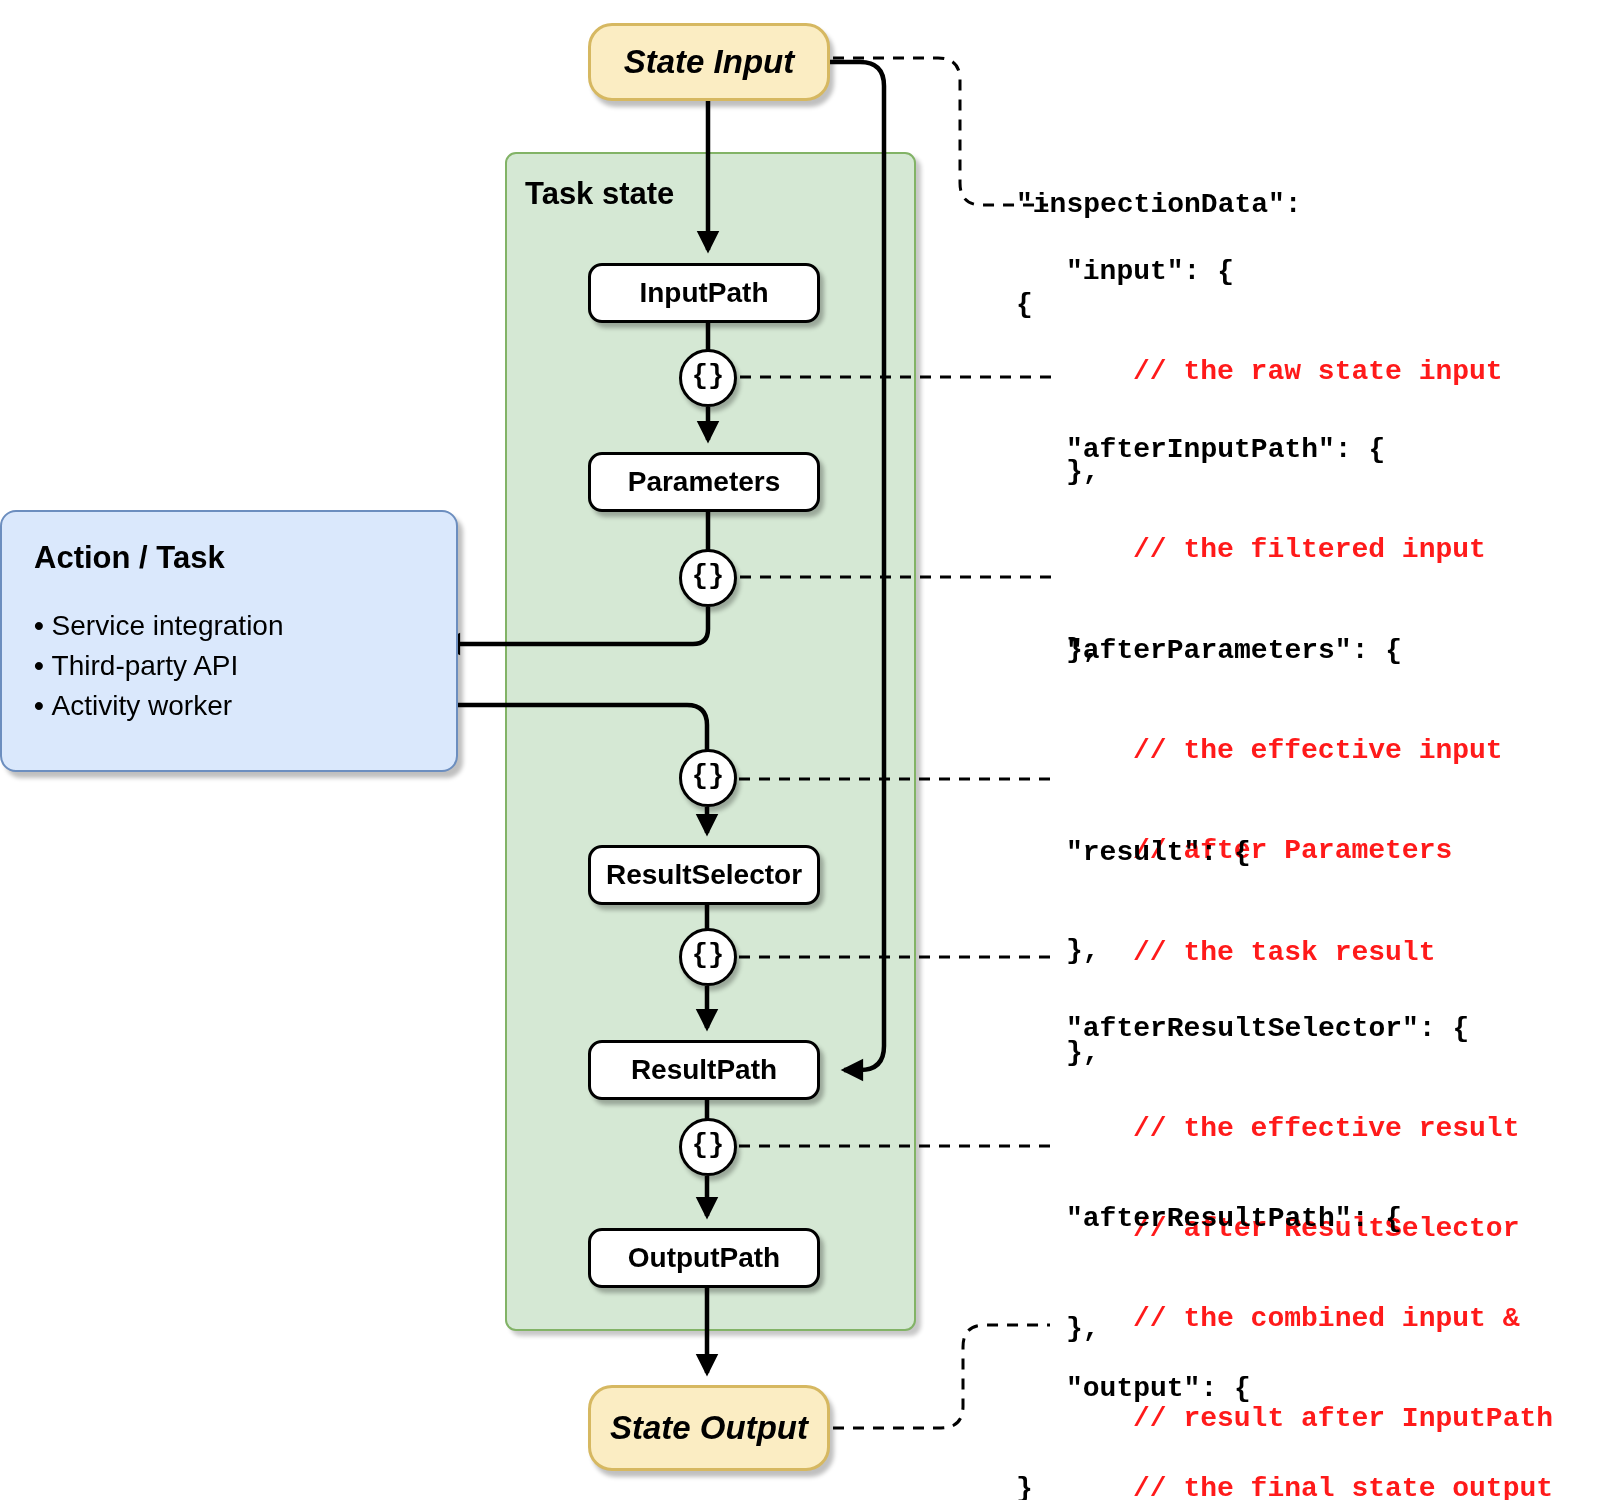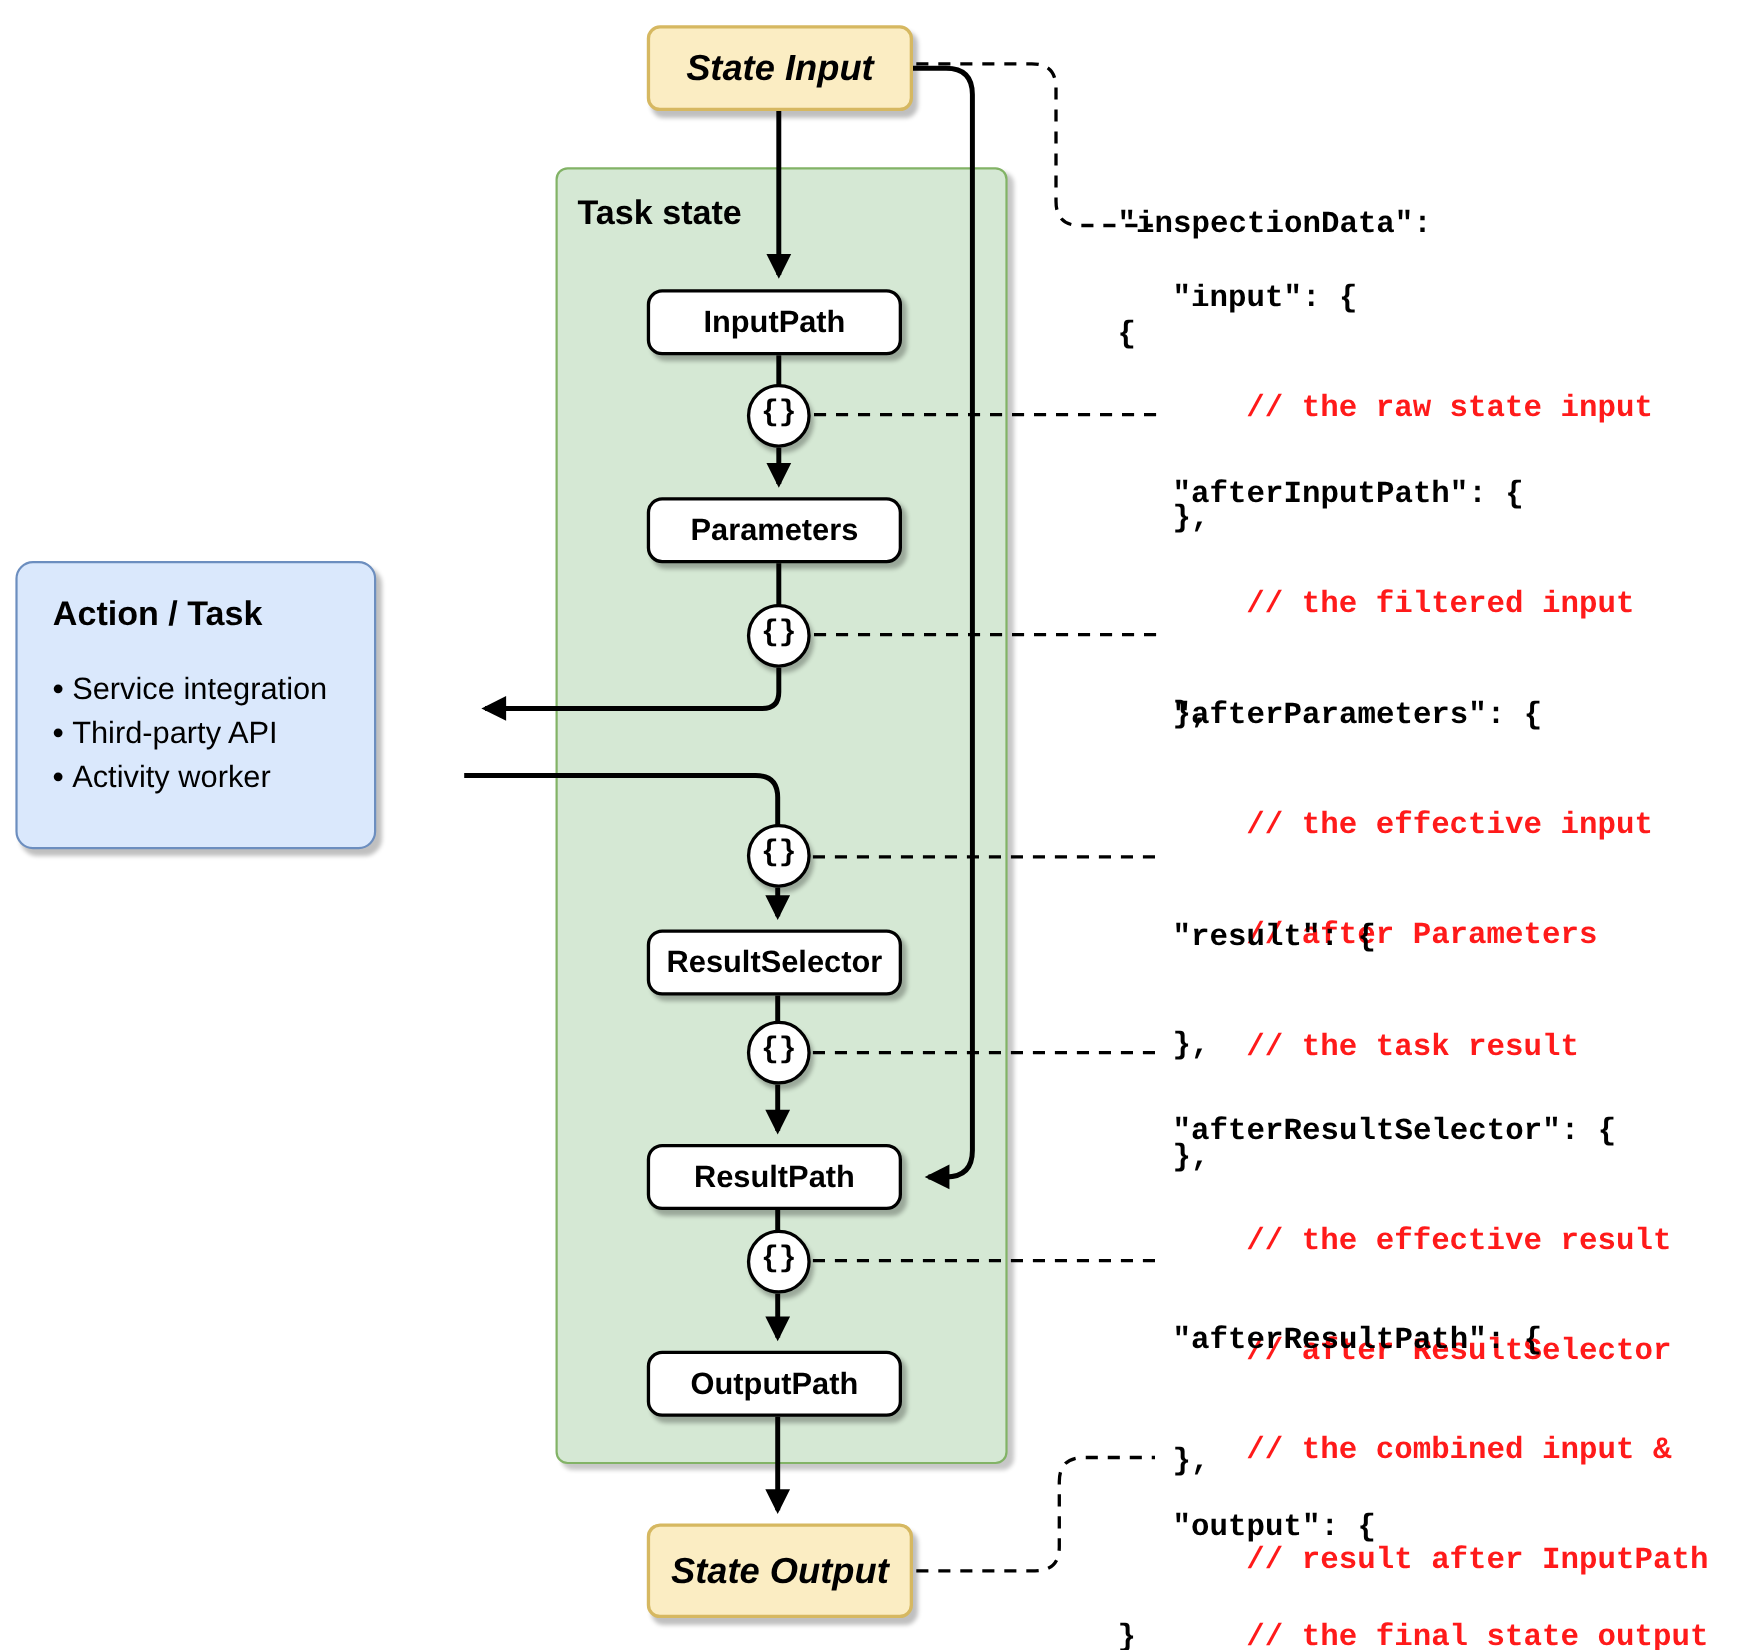--- a/index.html
+++ b/index.html
@@ -31,29 +31,29 @@
   .inspect{
     position:absolute;left:679px;width:58px;height:58px;background:#fff;
     border:3.5px solid #000;border-radius:50%;display:flex;align-items:center;
     justify-content:center;font-family:"Liberation Mono","DejaVu Sans Mono",monospace;
     font-weight:bold;font-size:27px;color:#000;z-index:3;
     box-shadow:3px 5px 4px rgba(0,0,0,0.28);box-sizing:border-box;padding-bottom:4px;
   }
   
   .terminal{
     position:absolute;left:588px;width:242px;background:#FBEDC3;
-    border:3px solid #D6B861;border-radius:12px;display:flex;align-items:center;
+    border:3px solid #D6B861;border-radius:24px;display:flex;align-items:center;
     justify-content:center;font-weight:bold;font-style:italic;font-size:33px;color:#000;
     z-index:3;box-shadow:4px 6px 4px rgba(0,0,0,0.25);box-sizing:border-box;
   }
   #state-input{top:23px;height:78px;}
   #state-output{top:1385px;height:86px;}
   
   .action-box{
-    position:absolute;left:14px;top:510px;width:328px;height:262px;
+    position:absolute;left:0;top:510px;width:458px;height:262px;
     background:#DAE8FC;border:2.5px solid #6C8EBF;border-radius:16px;z-index:3;
     box-shadow:5px 6px 4px rgba(0,0,0,0.25);box-sizing:border-box;
   }
   .action-title{margin:28px 0 0 32px;font-weight:bold;font-size:31px;color:#000;}
   .action-list{list-style:none;margin:30px 0 0 0;padding:0 16px 0 32px;
     font-size:28px;line-height:40px;color:#000;}
   .action-list li::before{content:"\2022\00a0";font-weight:bold;}
   
   .code{
     position:absolute;font-family:"Liberation Mono","DejaVu Sans Mono",monospace;

